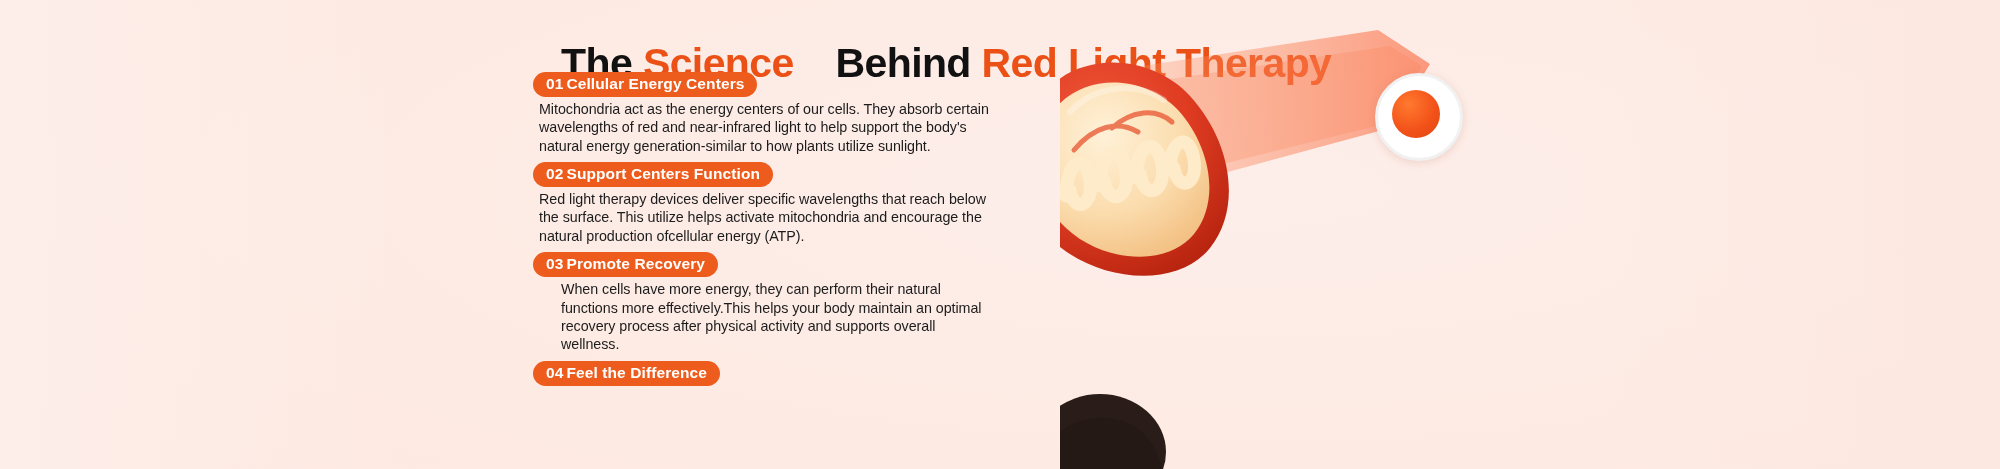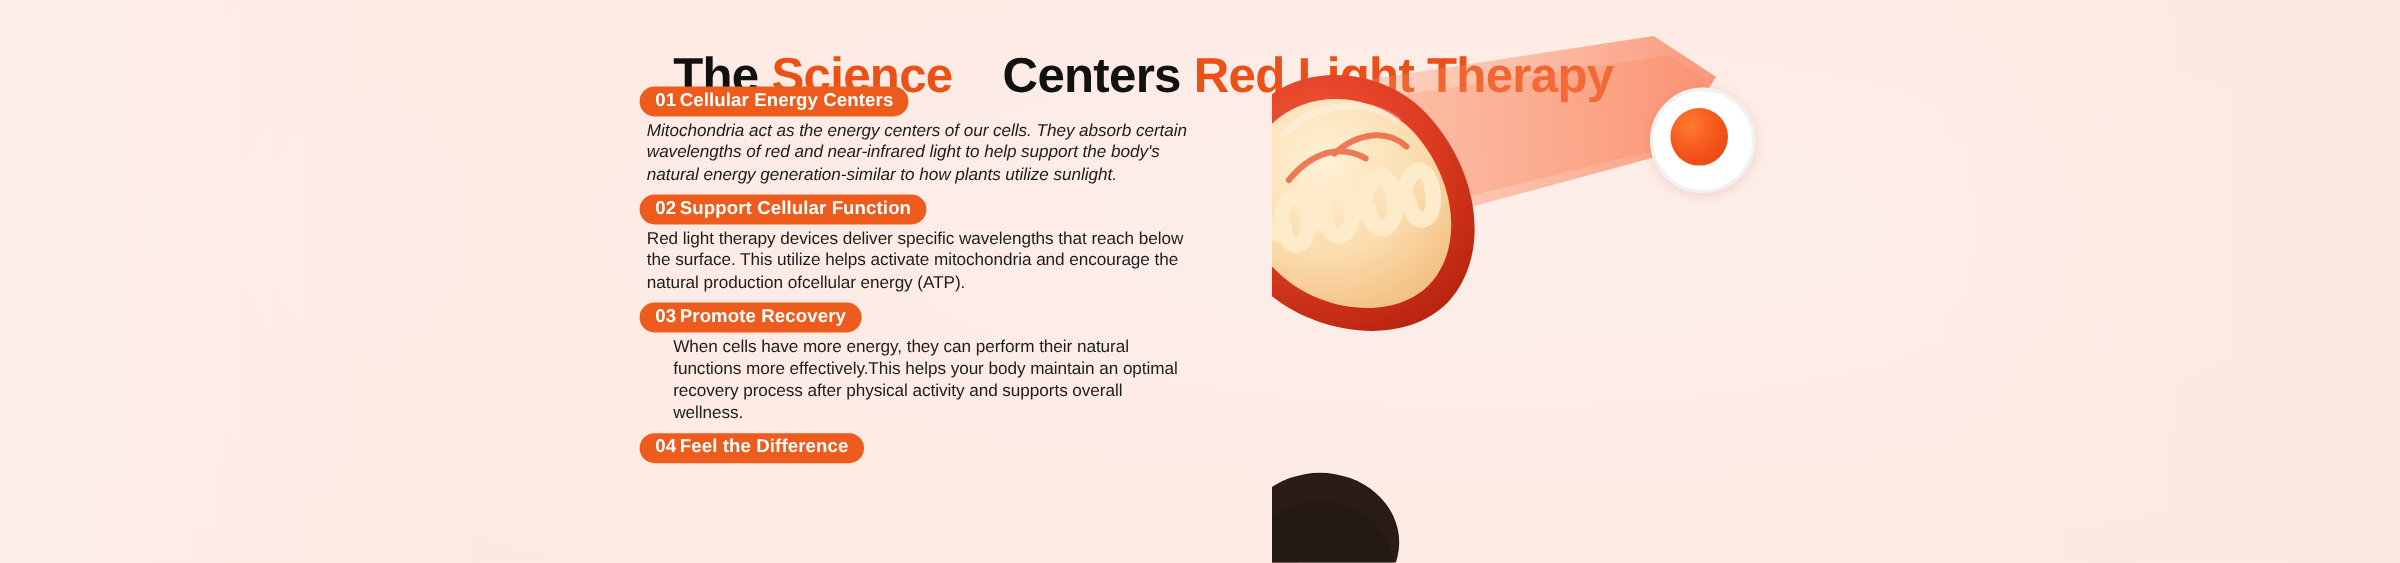--- a/index.html
+++ b/index.html
@@ -65,21 +65,21 @@
     white-space: nowrap;
   }
   .badge .num { margin-right: 3px; }
   .body {
     margin: 3px 0 0 6px;
     font-size: 14.3px;
     line-height: 1.29;
     color: #1c1c1c;
     letter-spacing: -0.05px;
   }
-  .sec-1 .body { width: 466px; font-style: italic; }
+  .sec-1 .body { width: 466px; }
   .sec-2 .body { width: 452px; }
   .sec-3 .body { width: 430px; margin-left: 28px; }
   .sec-4 .body { width: 432px; }
 
   
   .illus {
     position: absolute;
     left: 1060px;
     top: 0;
     width: 940px;
@@ -110,31 +110,31 @@
   }
 </style>
 </head>
 <body>
 
 <div id="stage">
 
   <div class="edge-left"></div>
   <div class="edge-right"></div>
 
-  <h1 class="title"><span class="dark">The </span><span class="accent">Science</span><span class="dark"> Centers </span><span class="accent">Red Light Therapy</span></h1>
+  <h1 class="title"><span class="dark">The </span><span class="accent">Science</span><span class="dark"> Behind </span><span class="accent">Red Light Therapy</span></h1>
 
   <div class="content">
 
     <div class="section sec-1">
       <div class="badge"><span class="num">01</span><span>Cellular Energy Centers</span></div>
       <p class="body">Mitochondria act as the energy centers of our cells. They absorb certain wavelengths of red and near-infrared light to help support the body's natural energy generation-similar to how plants utilize sunlight.</p>
     </div>
 
     <div class="section sec-2">
-      <div class="badge"><span class="num">02</span><span>Support Cellular Function</span></div>
+      <div class="badge"><span class="num">02</span><span>Support Centers Function</span></div>
       <p class="body">Red light therapy devices deliver specific wavelengths that reach below the surface. This utilize helps activate mitochondria and encourage the natural production ofcellular energy (ATP).</p>
     </div>
 
     <div class="section sec-3">
       <div class="badge"><span class="num">03</span><span>Promote Recovery</span></div>
       <p class="body">When cells have more energy, they can perform their natural functions more effectively.This helps your body maintain an optimal recovery process after physical activity and  supports overall wellness.</p>
     </div>
 
     <div class="section sec-4">
       <div class="badge"><span class="num">04</span><span>Feel the Difference</span></div>

